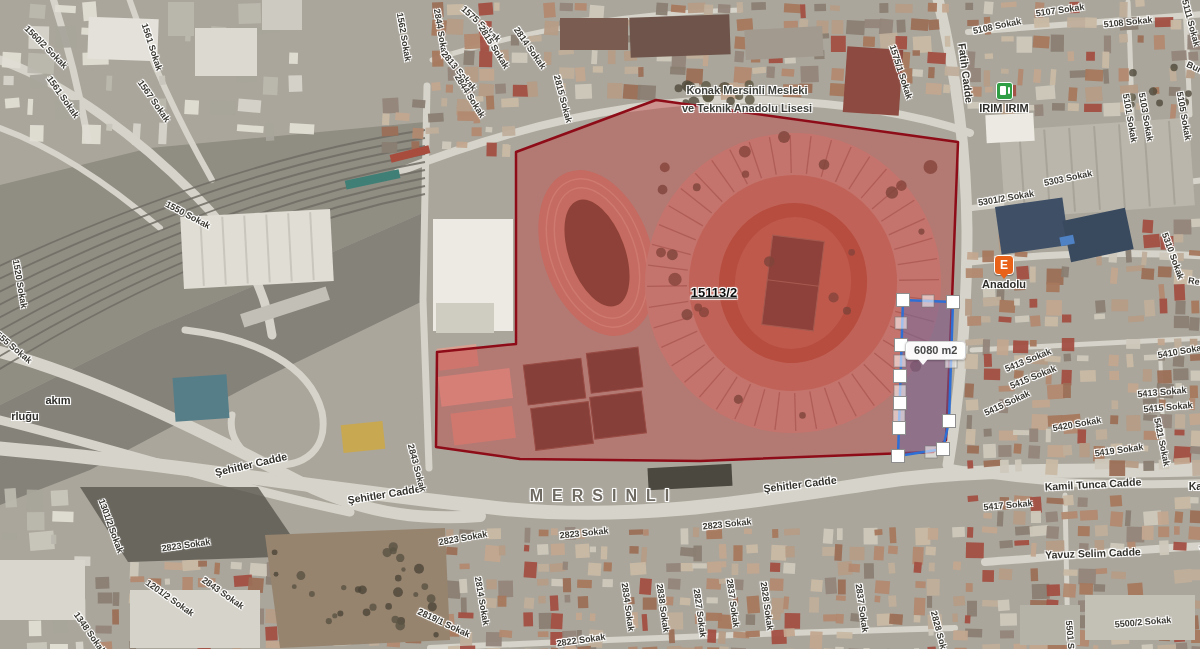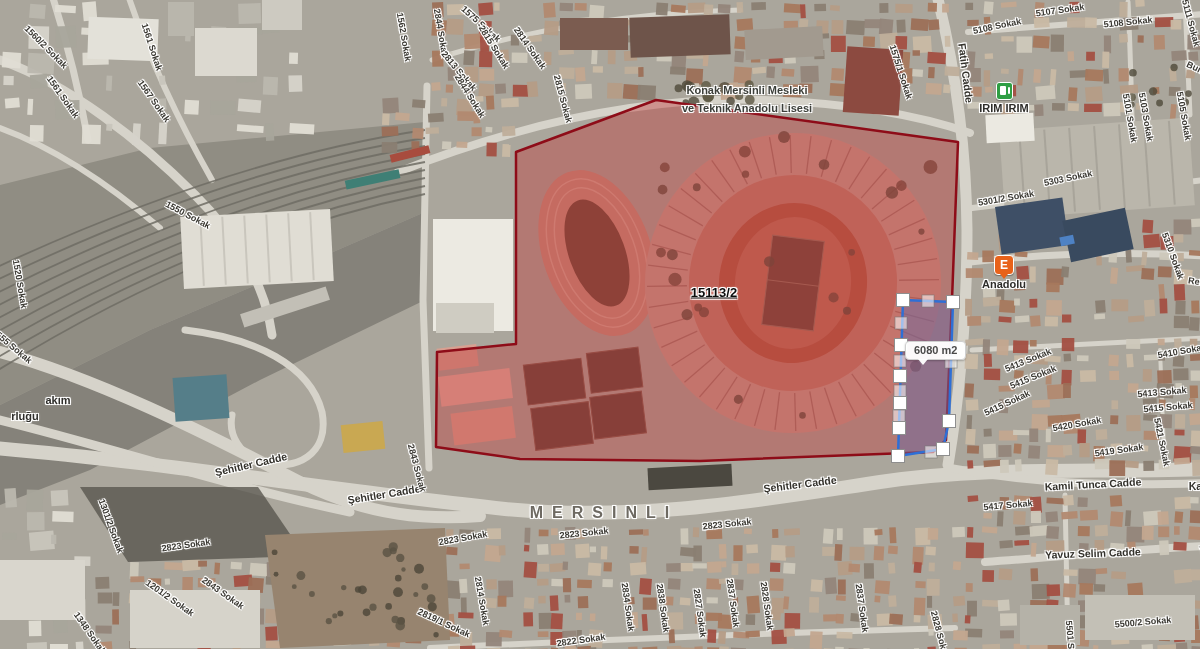--- a/index.html
+++ b/index.html
@@ -9,21 +9,21 @@
   #labels-layer{position:absolute;left:0;top:0;width:1200px;height:649px;pointer-events:none;}
   .lbl{position:absolute;white-space:nowrap;transform-origin:center;
        text-shadow:-1px -1px 0 #fff,1px -1px 0 #fff,-1px 1px 0 #fff,1px 1px 0 #fff,0 0 3px #fff;}
   .lbl.street{font-size:9px;font-weight:700;color:#3a3832;}
   .lbl.avenue{font-size:10.5px;font-weight:700;color:#34322c;}
   .lbl.district{font-size:16px;font-weight:700;color:#6e6a62;letter-spacing:9px;}
   .lbl.poi{font-size:11px;font-weight:700;color:#2e2d2a;}
   .lbl.school{font-size:11px;font-weight:700;color:#3c3f3a;text-align:center;}
   .lbl.parcelno{font-size:13px;font-weight:700;color:#0d0d0d;text-decoration:underline;}
   .school-box{position:absolute;left:640px;top:80px;width:214px;text-align:center;pointer-events:none;}
-  .district-box{position:absolute;left:604px;top:513px;transform:translate(-50%,-50%);}
+  .district-box{position:absolute;left:604px;top:496px;transform:translate(-50%,-50%);}
   .parcelno-box{position:absolute;left:714px;top:292px;transform:translate(-50%,-50%);}
   .tooltip{position:absolute;left:905px;top:341px;background:rgba(255,255,255,.96);
            border:1px solid #cfcfcf;border-radius:4px;padding:2px 8px 3px 8px;
            font-size:11px;font-weight:700;color:#4a4a4a;box-shadow:0 1px 2px rgba(0,0,0,.25);}
   .tooltip::after{content:"";position:absolute;left:12px;bottom:-6px;width:0;height:0;
            border-left:5px solid transparent;border-right:5px solid transparent;
            border-top:6px solid rgba(255,255,255,.96);}
   .fuel-icon{position:absolute;left:996px;top:82px;width:15px;height:16px;background:#2f9e44;
            border-radius:3px;border:1px solid #ffffff;box-shadow:0 1px 1px rgba(0,0,0,.3);}
   .fuel-icon::before{content:"";position:absolute;left:3px;top:3px;width:6px;height:9px;

